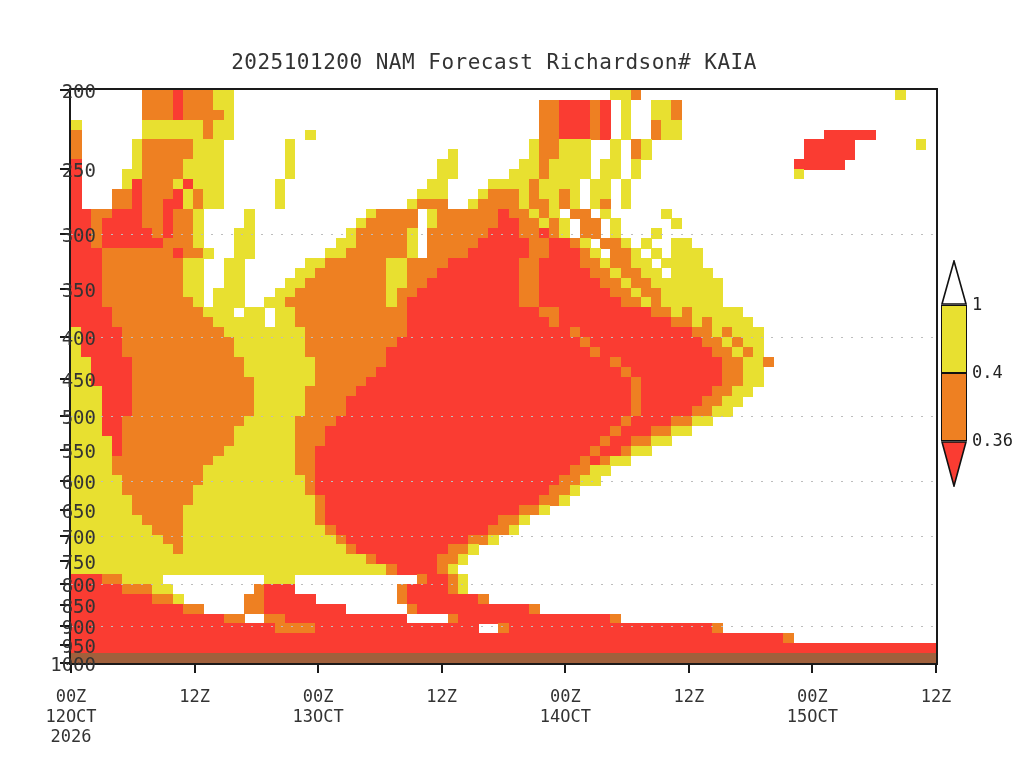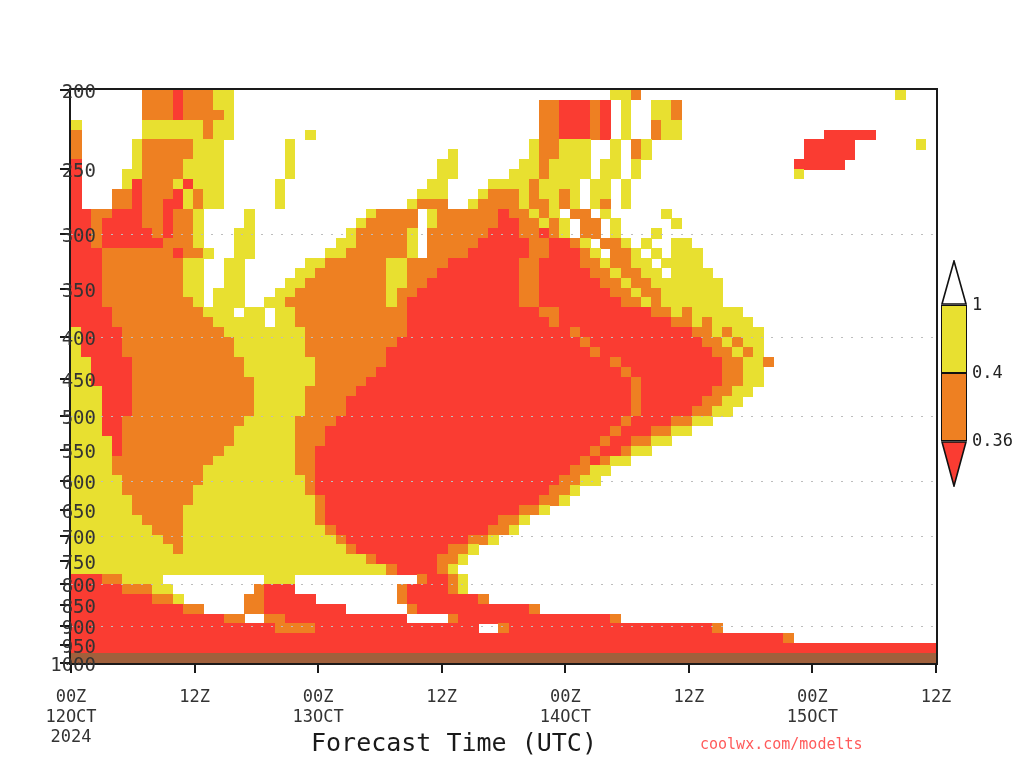--- a/index.html
+++ b/index.html
@@ -68,20 +68,23 @@
   .cblab{
     position:absolute;left:972px;font-size:17px;color:#222222;
     transform:translateY(-11px);white-space:nowrap;
   }
 </style>
 </head>
 <body>
 
 <div id="stage">
 
+  <div class="title">
+    <span class="title-inner">2025101200 NAM Forecast Richardson# KAIA</span>
+  </div>
 
   <div id="plot">
     <div id="cells">
         <i style="left:71.24px;top:0.00px;width:31.13px;height:10.48px;background:#ee8022"></i>
         <i style="left:101.76px;top:0.00px;width:10.78px;height:10.48px;background:#fa3c32"></i>
         <i style="left:111.94px;top:0.00px;width:31.13px;height:10.48px;background:#ee8022"></i>
         <i style="left:142.47px;top:0.00px;width:20.95px;height:10.48px;background:#e8e030"></i>
         <i style="left:539.35px;top:0.00px;width:20.95px;height:10.48px;background:#e8e030"></i>
         <i style="left:559.71px;top:0.00px;width:10.78px;height:10.48px;background:#ee8022"></i>
         <i style="left:824.29px;top:0.00px;width:10.78px;height:10.48px;background:#e8e030"></i>
@@ -814,21 +817,21 @@
       <div class="ymark" style="top:643.7px"></div>
       <div class="ytick" style="top:644.7px">950</div>
       <div class="ymark" style="top:662.0px"></div>
       <div class="ytick" style="top:663.0px">1000</div>
     </div>
   <div id="xaxis">
       <div class="xmark" style="left:70.0px"></div>
       <div class="xlab" style="left:1.0px;top:686px">
         <span class="l1">00Z</span>
         <span class="l2">12OCT</span>
-        <span class="l3">2024</span>
+        <span class="l3">2026</span>
       </div>
       <div class="xmark" style="left:193.6px"></div>
       <div class="xlab" style="left:124.6px;top:686px">
         <span class="l1">12Z</span>
         <span class="l2">&nbsp;</span>
         <span class="l3"></span>
       </div>
       <div class="xmark" style="left:317.1px"></div>
       <div class="xlab" style="left:248.1px;top:686px">
         <span class="l1">00Z</span>
@@ -860,22 +863,20 @@
         <span class="l3"></span>
       </div>
       <div class="xmark" style="left:935.0px"></div>
       <div class="xlab" style="left:866.0px;top:686px">
         <span class="l1">12Z</span>
         <span class="l2">&nbsp;</span>
         <span class="l3"></span>
       </div>
     </div>
 
-  <div class="xaxis-title">Forecast Time (UTC)</div>
-  <div class="watermark">coolwx.com/modelts</div>
 
   <div id="cbar">
     <svg class="cb-top-outline" viewBox="0 0 26 45" preserveAspectRatio="none">
       <polygon points="13,1 25,44 1,44" fill="#ffffff" stroke="#111111" stroke-width="1.6"></polygon>
     </svg>
     <div class="seg" id="seg-yellow" style="top: 0px; height: 68px; background: rgb(232, 224, 48);"></div>
     <div class="seg" id="seg-orange" style="top: 68px; height: 68px; background: rgb(238, 128, 34);"></div>
     <svg class="cb-bot-outline" viewBox="0 0 26 46" preserveAspectRatio="none">
       <polygon points="1,1 25,1 13,45" fill="#fa3c32" stroke="#111111" stroke-width="1.6"></polygon>
     </svg>

